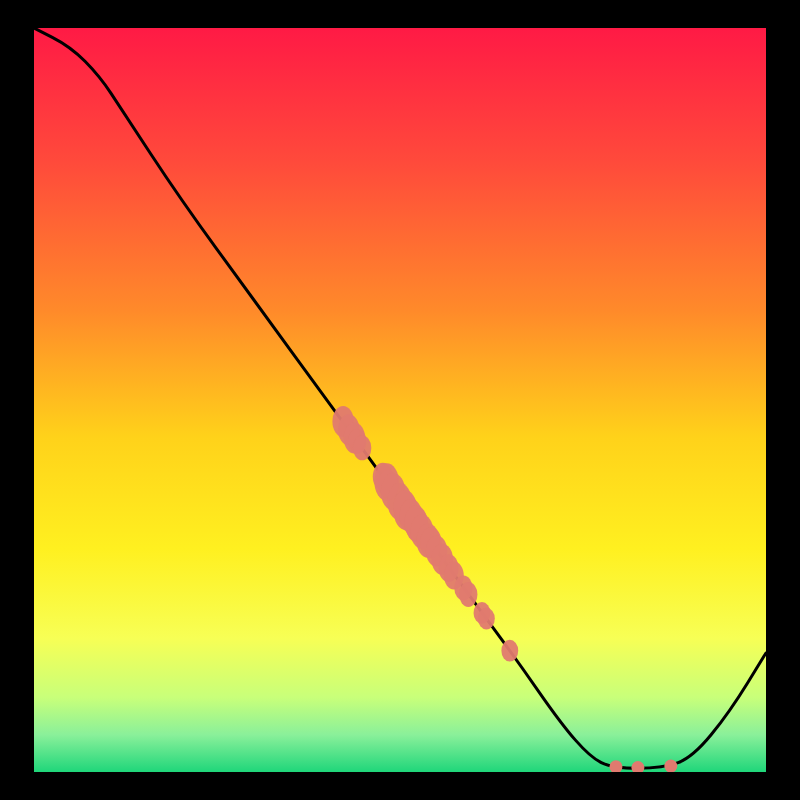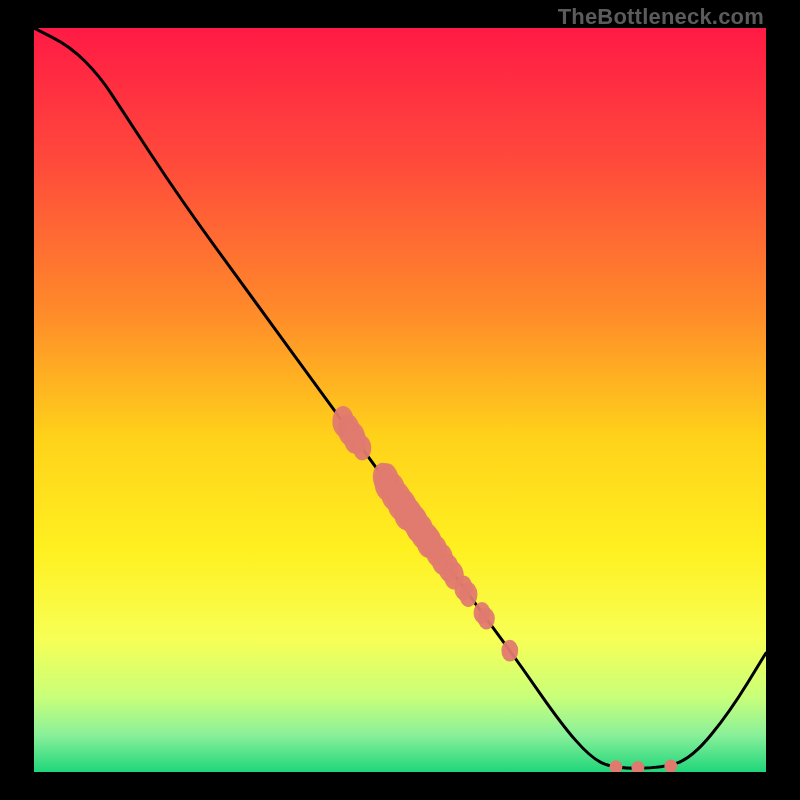--- a/index.html
+++ b/index.html
@@ -35,21 +35,20 @@
     font-weight: 600;
     color: #5b5b5b;
     letter-spacing: 0.2px;
   }
   svg { display: block; }
 </style>
 </head>
 <body>
 
 <div class="frame">
-  <div class="watermark">TheBottleneck.com</div>
   <div class="plot">
     <svg id="chart-svg" width="732" height="744" viewBox="0 0 732 744" preserveAspectRatio="none">
         <defs>
           <linearGradient id="bg-grad" x1="0" y1="0" x2="0" y2="1">
             <stop offset="0%" stop-color="#ff1a45"></stop>
             <stop offset="18%" stop-color="#ff4a3b"></stop>
             <stop offset="38%" stop-color="#ff8a2a"></stop>
             <stop offset="55.00000000000001%" stop-color="#ffd21a"></stop>
             <stop offset="70%" stop-color="#fff020"></stop>
             <stop offset="82%" stop-color="#f7ff55"></stop>

